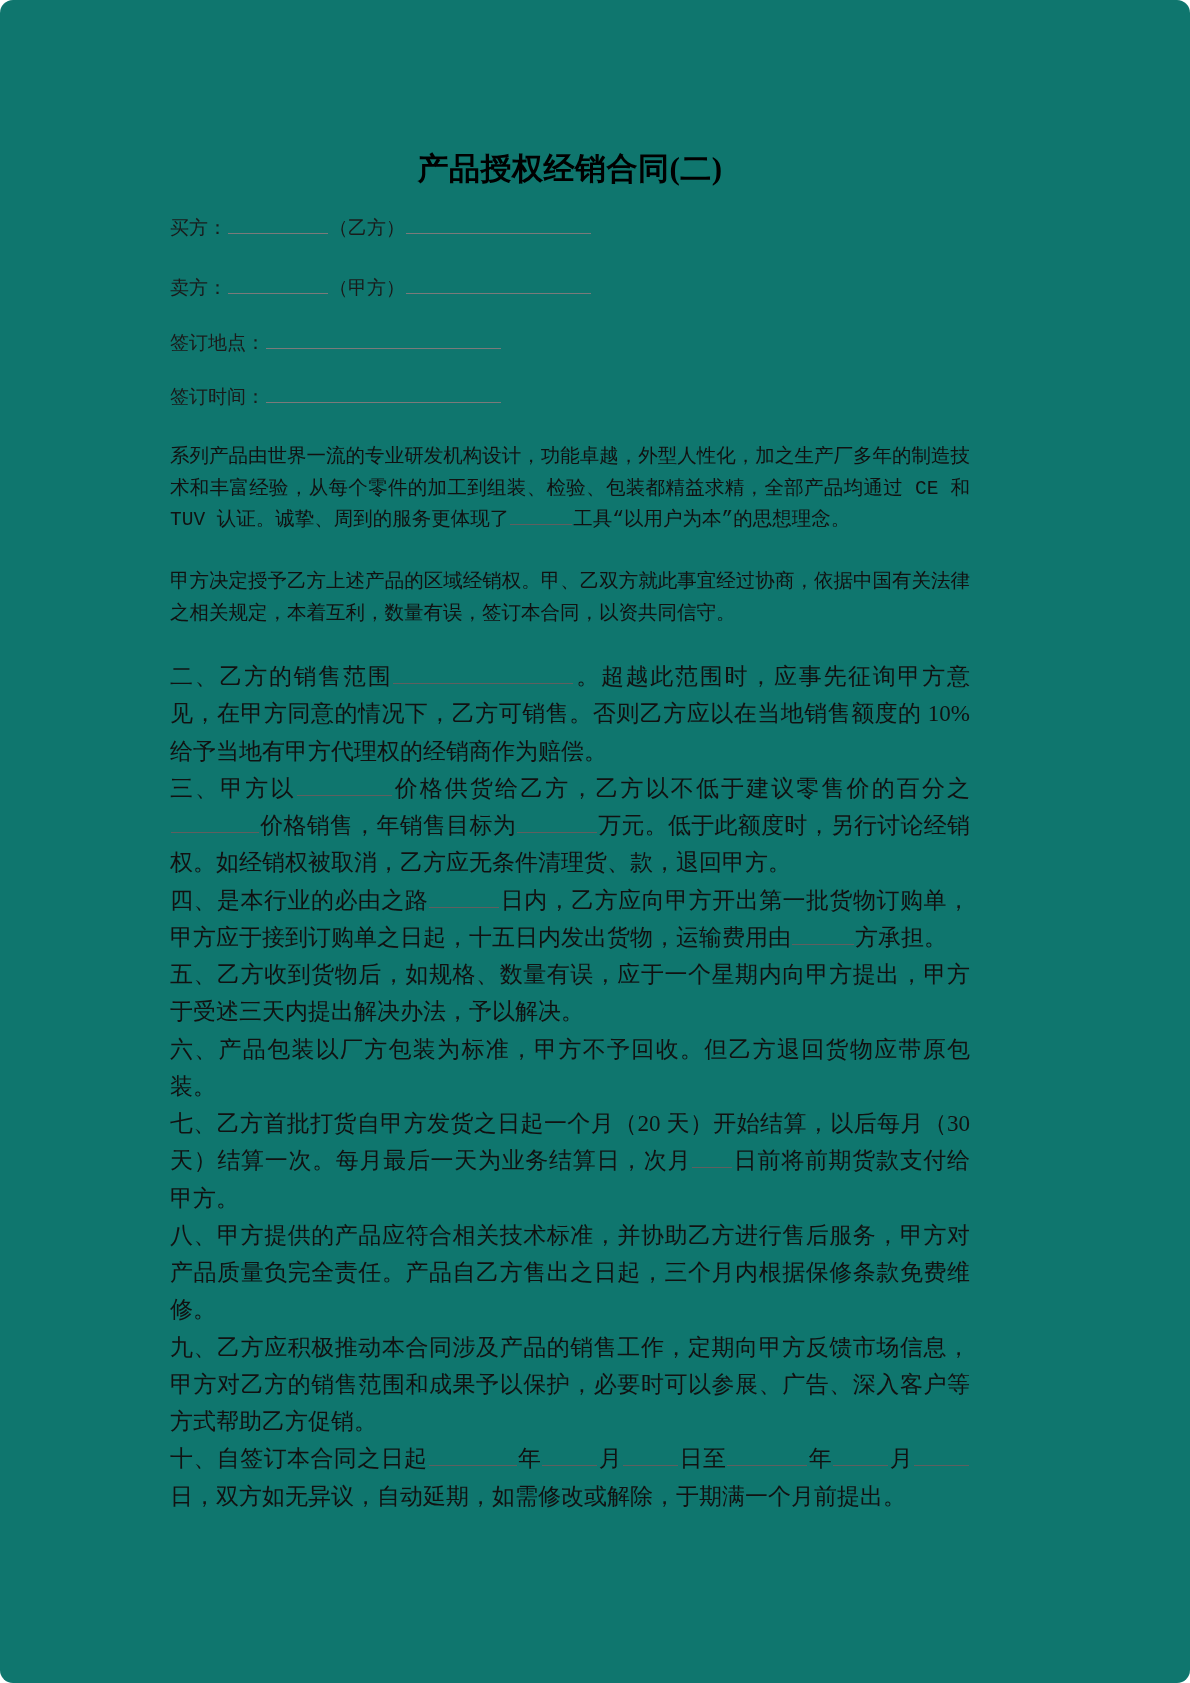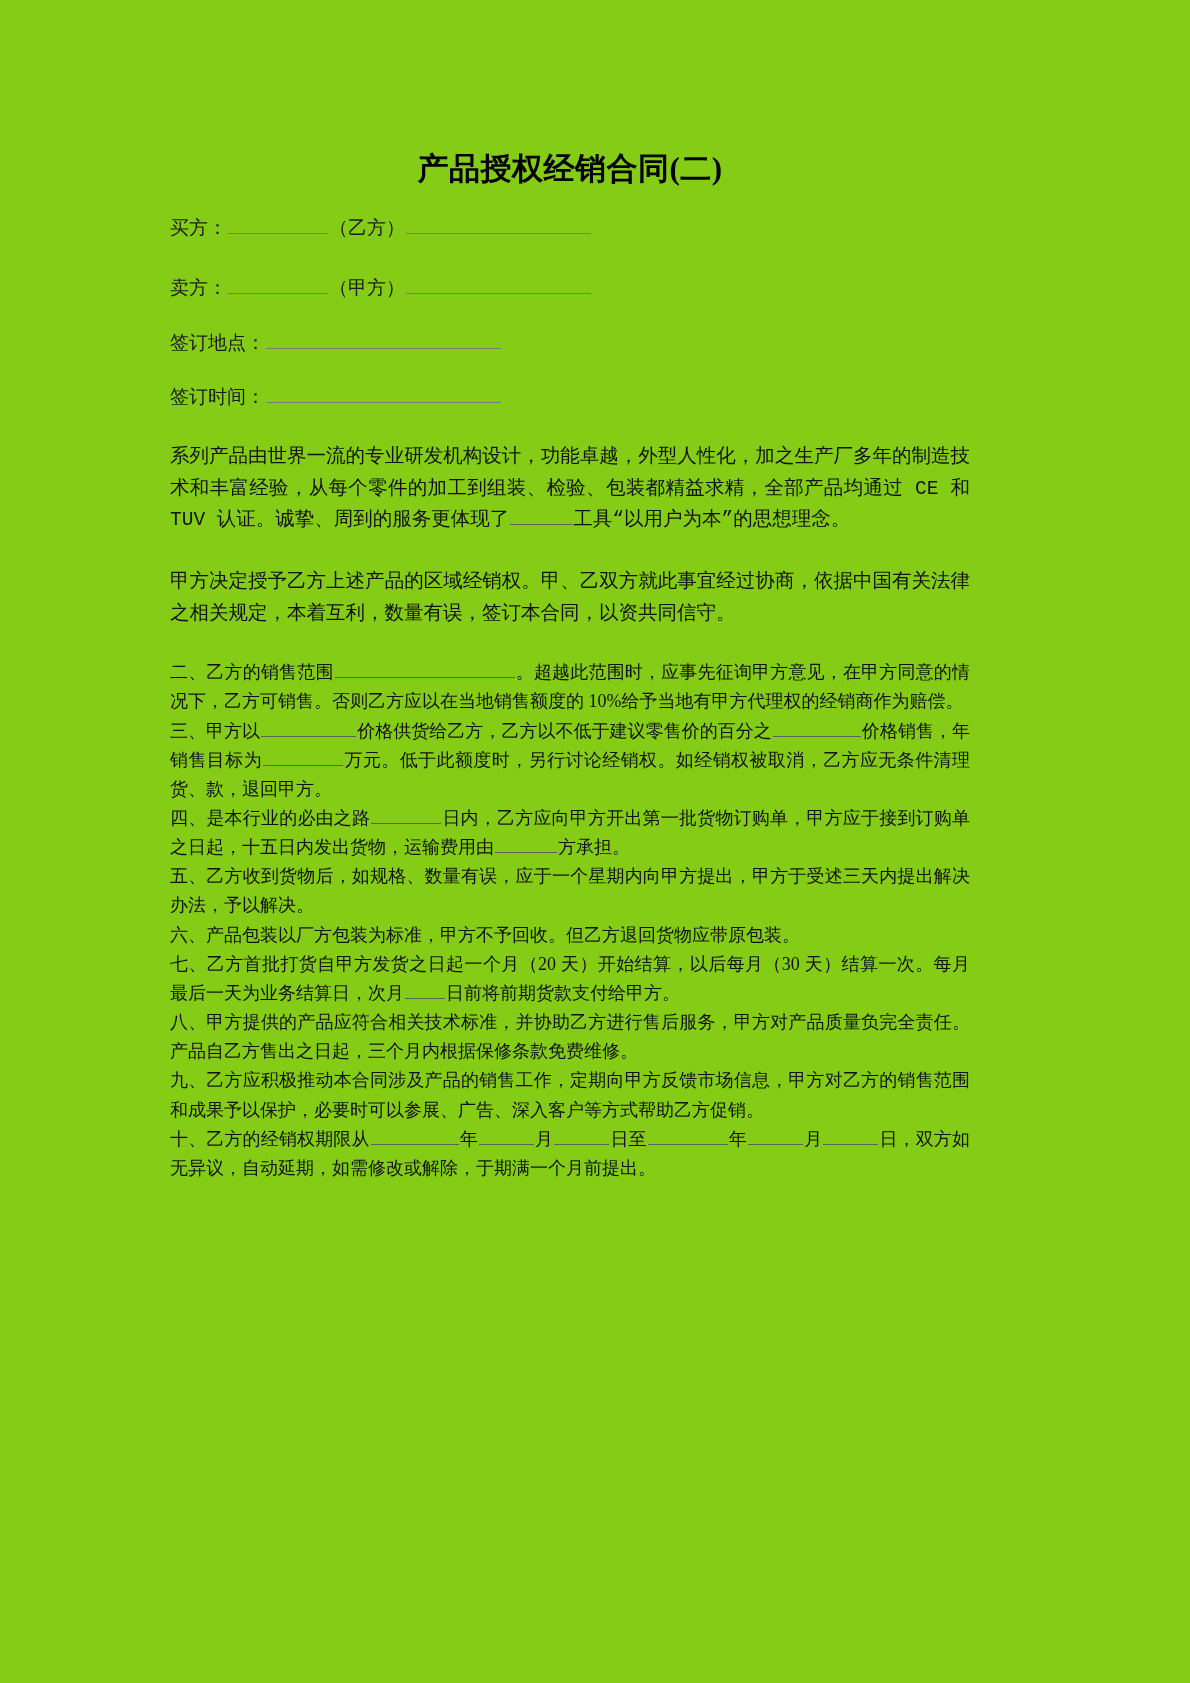--- a/index.html
+++ b/index.html
@@ -8,25 +8,26 @@
     background: #ffffff;
   }
   body {
     font-family: "Liberation Serif", "DejaVu Serif", serif;
     color: #000000;
   }
   .page {
     position: relative;
     width: 1190px;
     height: 1683px;
-    background: #84cc16;
+    background: #0f766e;
     margin: 0 auto;
     overflow: hidden;
     box-sizing: border-box;
     padding: 0;
+    border-radius: 13px;
   }
   .content {
     position: absolute;
     left: 170px;
     top: 0;
     width: 800px;
   }
 
   .doc-title {
     text-align: center;
@@ -73,21 +74,21 @@
 
   .section-head {
     font-size: 19.5px;
     line-height: 1.62;
     margin: 0;
     padding-top: 32px;
     color: #111;
   }
 
   .clause {
-    font-size: 18px;
+    font-size: 23px;
     line-height: 1.62;
     margin: 0;
     padding-top: 0;
     text-align: justify;
     color: #111;
   }
   .clause.spaced { padding-top: 28px; }
 
   .ib {
     display: inline-block;
@@ -156,18 +157,18 @@
 
     <p class="clause">
       <span>七、乙方首批打货自甲方发货之日起一个月（20 天）开始结算，以后每月（30 天）结算一次。每月最后一天为业务结算日，次月</span><span class="ib w40"></span><span>日前将前期货款支付给甲方。</span>
     </p>
 
     <p class="clause">八、甲方提供的产品应符合相关技术标准，并协助乙方进行售后服务，甲方对产品质量负完全责任。产品自乙方售出之日起，三个月内根据保修条款免费维修。</p>
 
     <p class="clause">九、乙方应积极推动本合同涉及产品的销售工作，定期向甲方反馈市场信息，甲方对乙方的销售范围和成果予以保护，必要时可以参展、广告、深入客户等方式帮助乙方促销。</p>
 
     <p class="clause">
-      <span>十、乙方的经销权期限从</span><span class="ib w88"></span><span>年</span><span class="ib w55"></span><span>月</span><span class="ib w55"></span><span>日至</span><span class="ib w80"></span><span>年</span><span class="ib w55"></span><span>月</span><span class="ib w55"></span><span>日，双方如无异议，自动延期，如需修改或解除，于期满一个月前提出。</span>
+      <span>十、自签订本合同之日起</span><span class="ib w88"></span><span>年</span><span class="ib w55"></span><span>月</span><span class="ib w55"></span><span>日至</span><span class="ib w80"></span><span>年</span><span class="ib w55"></span><span>月</span><span class="ib w55"></span><span>日，双方如无异议，自动延期，如需修改或解除，于期满一个月前提出。</span>
     </p>
 
 
   </div>
 </div>
 
 </body></html>

